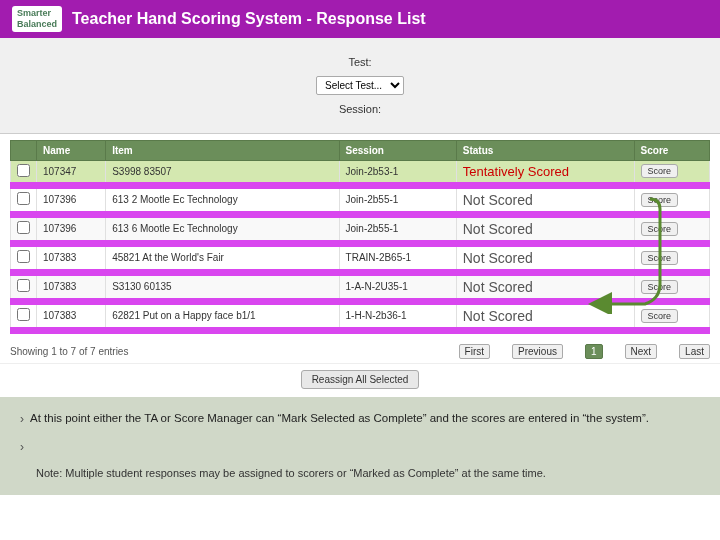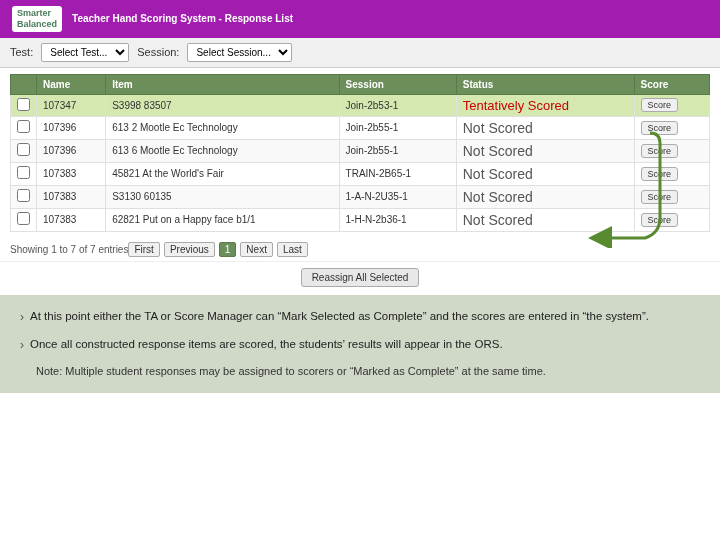--- a/index.html
+++ b/index.html
@@ -24,33 +24,34 @@
     .header-logo {
       background: #fff;
       padding: 2px 5px;
       border-radius: 3px;
       font-size: 9px;
       font-weight: bold;
       color: #4a7c59;
       line-height: 1.2;
     }
     .header-title {
-      font-size: 10px;
+      font-size: 16px;
       font-weight: bold;
       color: white;
     }
 
     
     .toolbar {
       background: #f0f0f0;
       border-bottom: 1px solid #ccc;
-      padding: 5px 10px;
+      padding: 18px 10px;
       display: flex;
       align-items: center;
       gap: 8px;
+      flex-direction: column;
     }
     .toolbar-label {
       font-size: 11px;
       color: #333;
     }
     .toolbar-select {
       font-size: 10px;
       padding: 2px 4px;
       border: 1px solid #aaa;
       background: #fff;
@@ -76,21 +77,21 @@
       padding-left: 24px;
     }
     thead th {
       padding: 4px 6px;
       text-align: left;
       font-weight: bold;
       border: 1px solid #5a7a4a;
     }
 
     tbody tr {
-      border-bottom: 1px solid #d946ef;
+      border-bottom: 7px solid #d946ef;
       padding-left: 13px;
     }
     tbody tr:nth-child(odd) {
       background: #f9f9f9;
     }
     tbody tr:nth-child(even) {
       background: #fff;
     }
     
     tbody tr.highlighted {
@@ -124,29 +125,30 @@
       font-size: 13px;
     }
     .status-not-scored {
       color: #555;
       font-size: 14px;
     }
 
     
     .pagination-bar {
       display: flex;
+      justify-content: space-between;
       align-items: center;
       padding: 4px 10px;
       font-size: 10px;
       color: #555;
       background: #fff;
     }
     .pagination-controls {
       display: flex;
-      gap: 4px;
+      gap: 22px;
       align-items: center;
     }
     .page-link {
       padding: 1px 5px;
       border: 1px solid #aaa;
       border-radius: 2px;
       background: #f0f0f0;
       cursor: pointer;
       font-size: 10px;
       color: #333;
@@ -230,23 +232,20 @@
   </div>
   <div class="header-title">Teacher Hand Scoring System - Response List</div>
 </div>
 
 <div class="toolbar">
   <span class="toolbar-label">Test:</span>
   <select class="toolbar-select">
     <option>Select Test...</option>
   </select>
   <span class="toolbar-label">Session:</span>
-  <select class="toolbar-select">
-    <option>Select Session...</option>
-  </select>
 </div>
 
 <div class="table-area table-wrapper">
 
   <svg class="green-arrow" width="90" height="120" viewBox="0 0 90 120">
     <defs>
       <marker id="arrowhead" markerWidth="8" markerHeight="8" refX="4" refY="4" orient="auto">
         <polygon points="0 0, 8 4, 0 8" fill="#5a8a30"></polygon>
       </marker>
     </defs>
@@ -356,16 +355,15 @@
   <button class="action-btn">Reassign All Selected</button>
 </div>
 
 <div class="bottom-section">
   <div class="bullet-item">
     <span class="bullet-arrow">›</span>
     <span>At this point either the TA or Score Manager can “Mark Selected as Complete” and the scores are entered in “the system”.</span>
   </div>
   <div class="bullet-item">
     <span class="bullet-arrow">›</span>
-    <span>Once all constructed response items are scored, the students’ results will appear in the ORS.</span>
   </div>
   <div class="note-text">Note: Multiple student responses may be assigned to scorers or “Marked as Complete” at the same time.</div>
 </div>
 
 </body></html>

